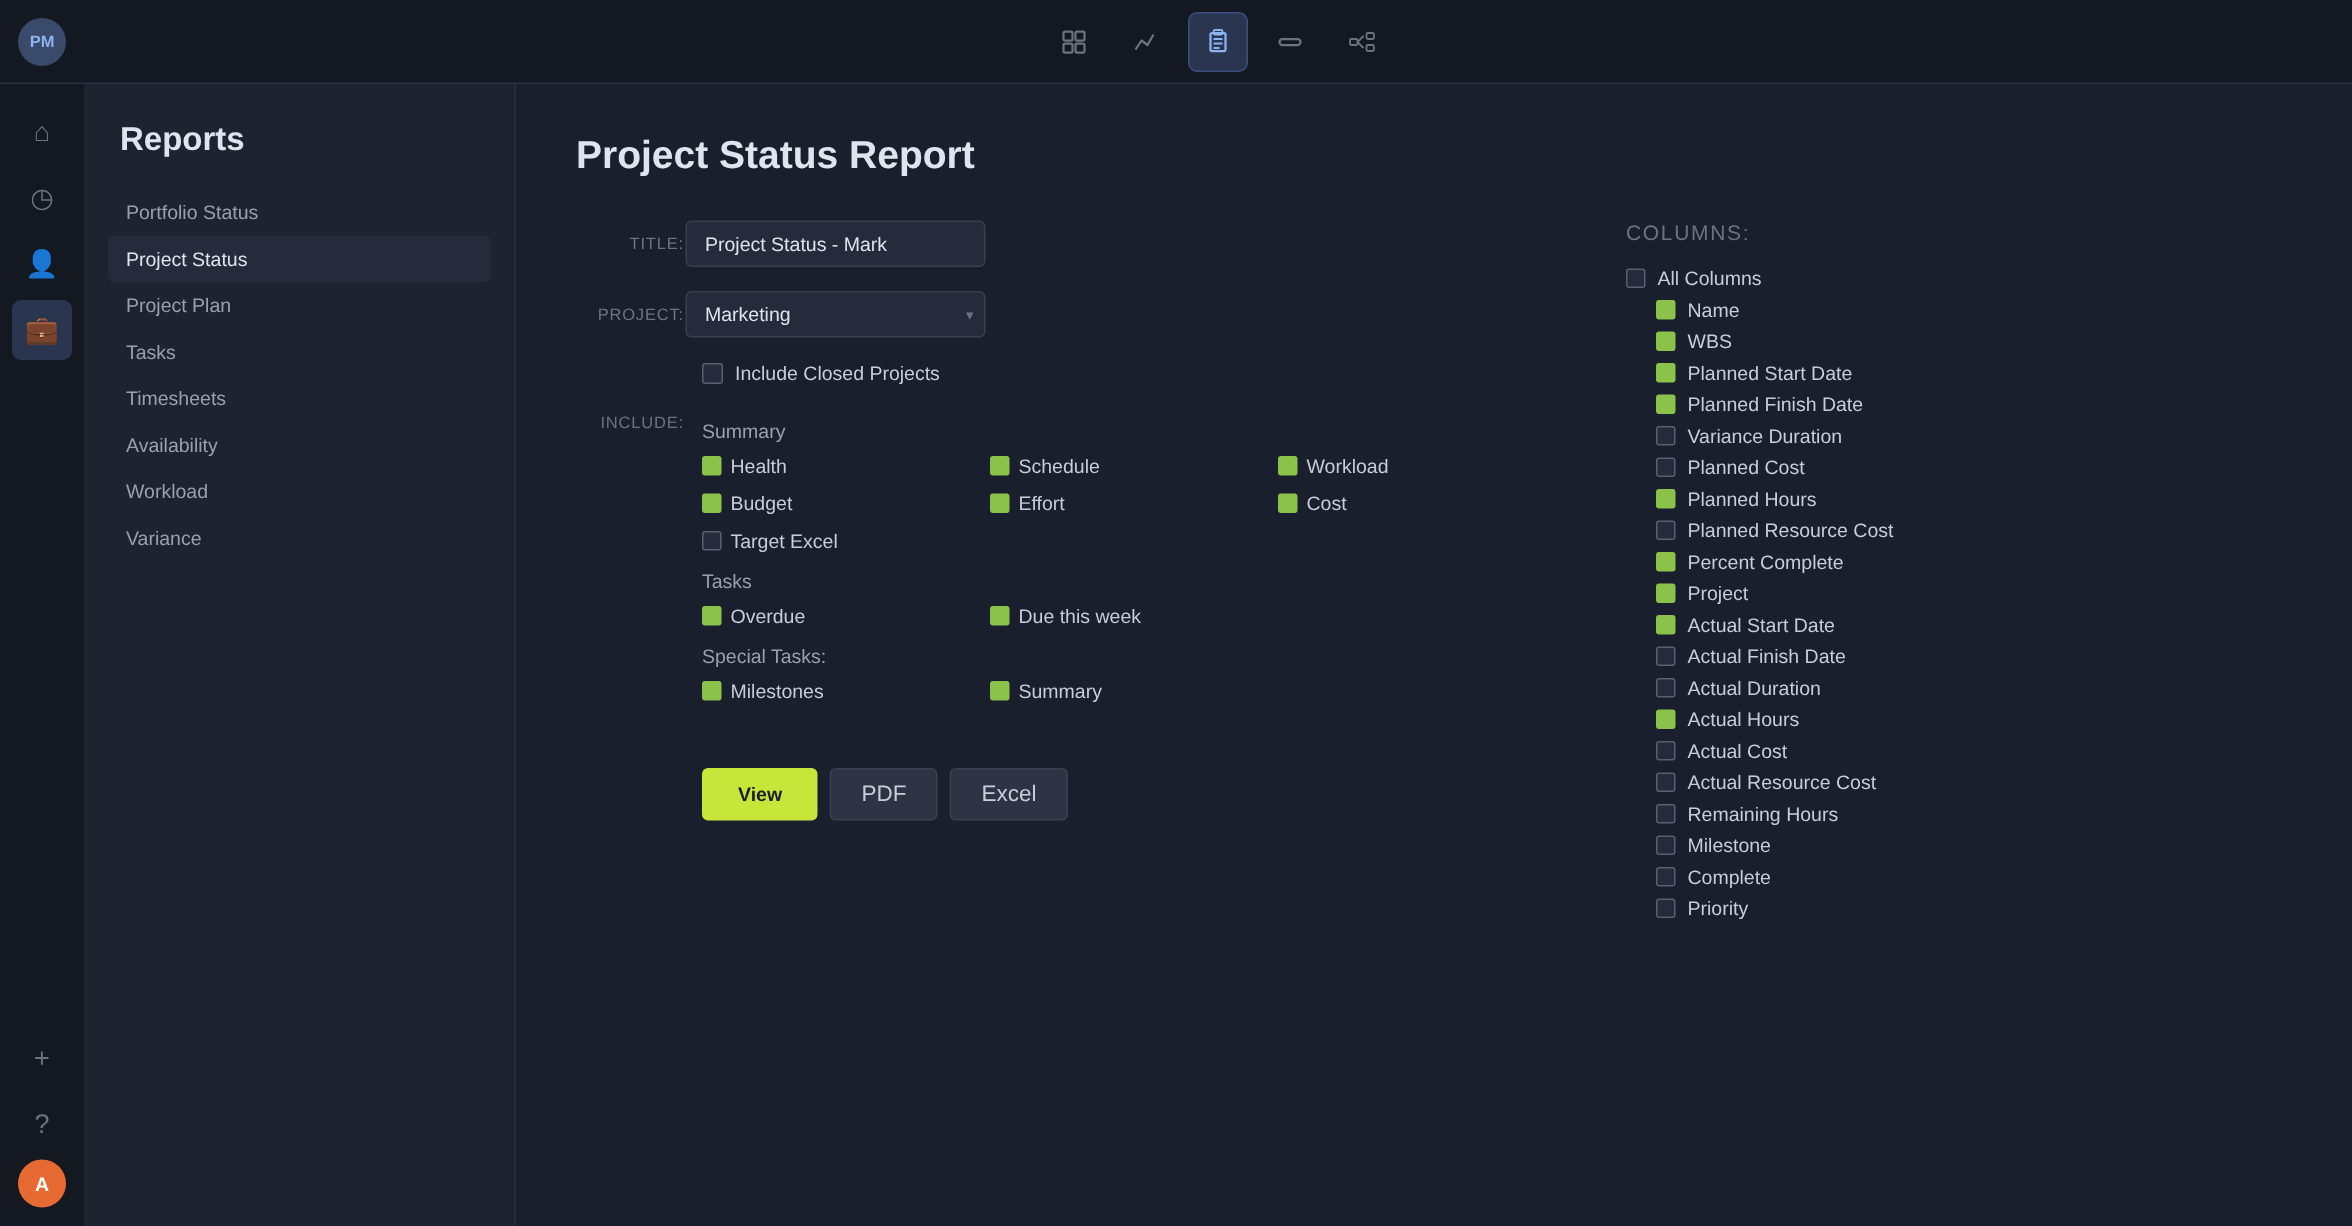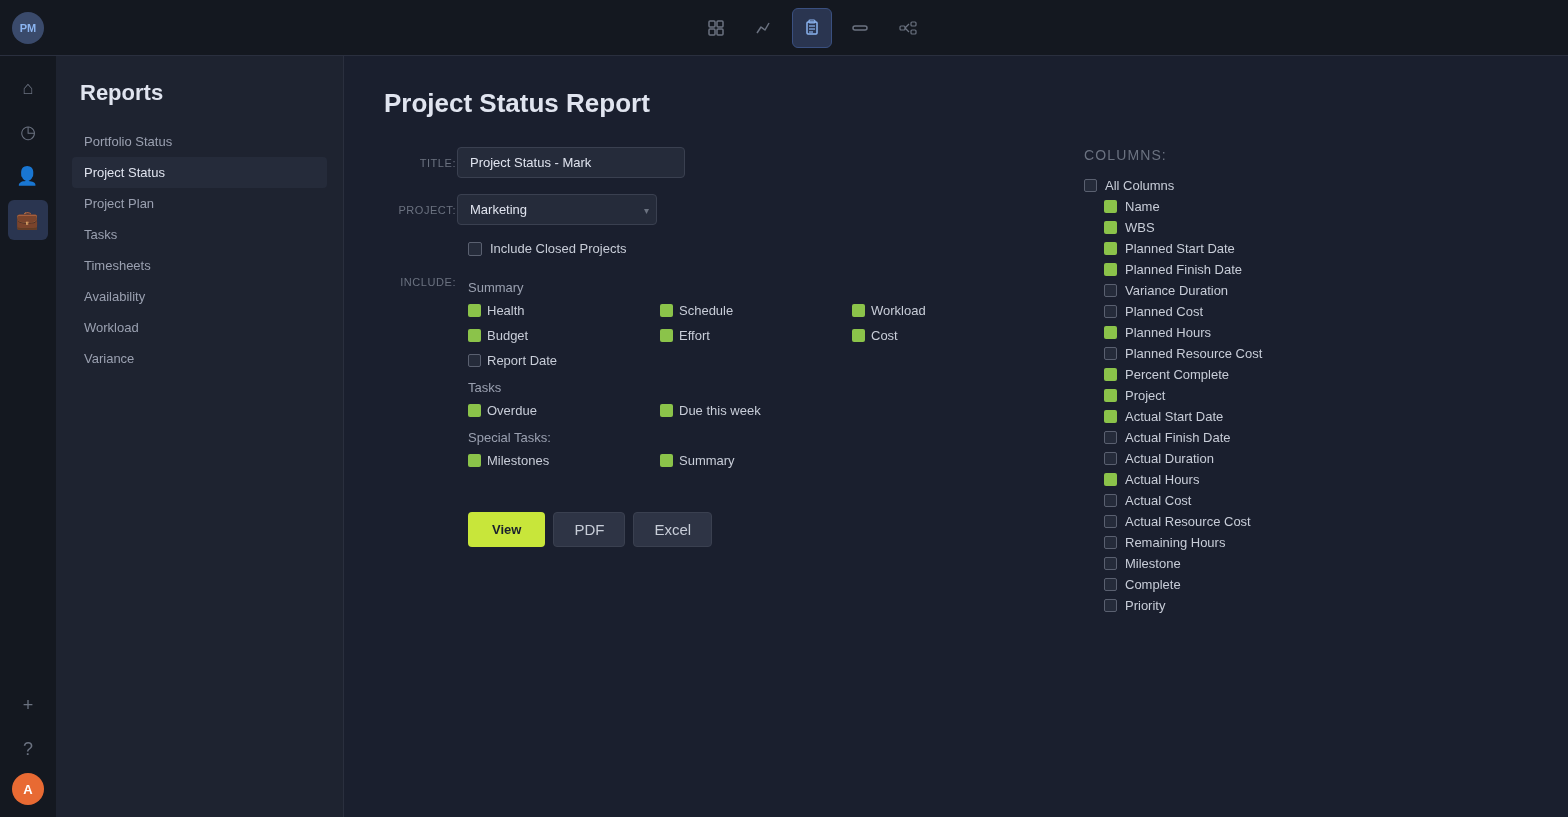--- a/index.html
+++ b/index.html
@@ -184,21 +184,21 @@
       letter-spacing: 0.05em;
       flex-shrink: 0;
     }
     .text-input {
       background: #252b3a;
       border: 1px solid #3a4050;
       border-radius: 4px;
       color: #e0e4ef;
       padding: 7px 12px;
       font-size: 13px;
-      width: 228px;
+      width: 200px;
     }
     .select-wrapper {
       position: relative;
       width: 200px;
     }
     .select-input {
       background: #252b3a;
       border: 1px solid #3a4050;
       border-radius: 4px;
       color: #e0e4ef;
@@ -478,21 +478,21 @@
               <div class="checkbox-item">
                 <div class="cb-green"></div>
                 <span class="cb-label">Effort</span>
               </div>
               <div class="checkbox-item">
                 <div class="cb-green"></div>
                 <span class="cb-label">Cost</span>
               </div>
               <div class="checkbox-item">
                 <div class="cb-empty"></div>
-                <span class="cb-label">Report Date</span>
+                <span class="cb-label">Target Excel</span>
               </div>
             </div>
 
             <div class="section-header">Tasks</div>
             <div class="checkbox-grid">
               <div class="checkbox-item">
                 <div class="cb-green"></div>
                 <span class="cb-label">Overdue</span>
               </div>
               <div class="checkbox-item">

